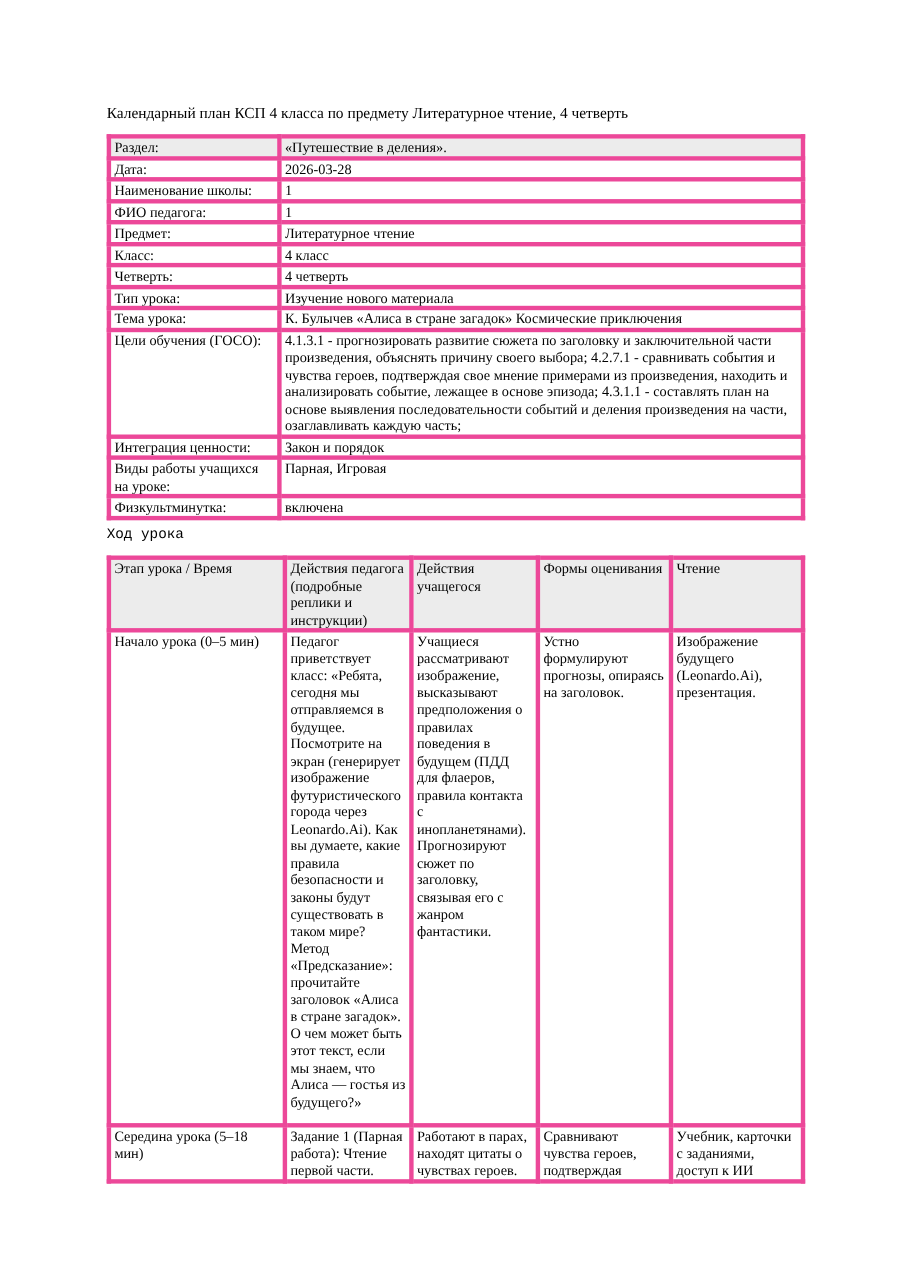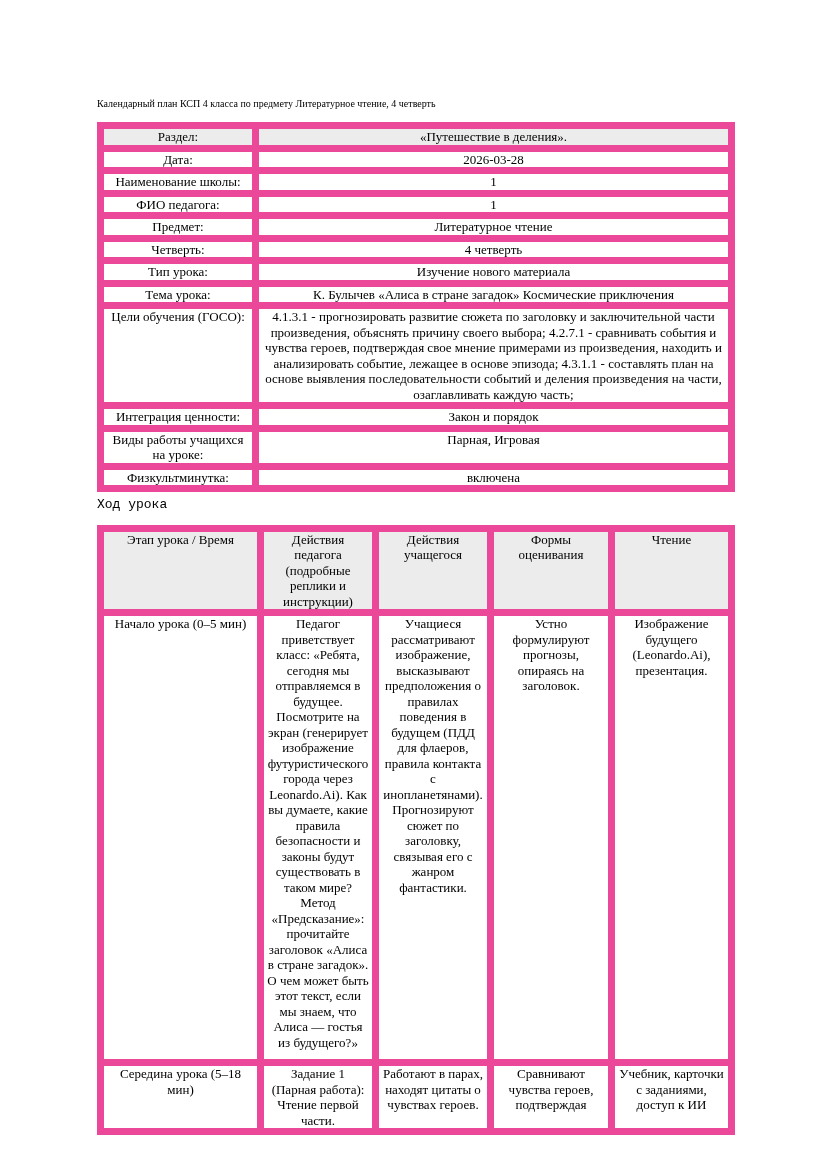--- a/index.html
+++ b/index.html
@@ -15,34 +15,34 @@
     font-family: "Liberation Serif", "DejaVu Serif", serif;
     color: #000000;
   }
   .page {
     position: absolute;
     left: 97px;
     top: 96px;
     width: 631px;
   }
   .doc-title {
-    font-size: 10px;
+    font-size: 14px;
     line-height: 16px;
     margin: 0 0 10px 0;
     font-weight: normal;
   }
   table {
     border-collapse: collapse;
     width: 631px;
     table-layout: fixed;
   }
   td, th {
-    border: 7px solid #ec4899;
+    border: 4px solid #ec4899;
     vertical-align: top;
-    text-align: center;
+    text-align: left;
     font-weight: normal;
     font-size: 13px;
     line-height: 15.5px;
     padding: 0 3px;
     white-space: pre-wrap;
     overflow: hidden;
     word-wrap: break-word;
   }
   .shaded {
     background: #ececec;
@@ -91,20 +91,24 @@
         <td>Наименование школы:</td>
         <td>1</td>
       </tr>
       <tr>
         <td>ФИО педагога:</td>
         <td>1</td>
       </tr>
       <tr>
         <td>Предмет:</td>
         <td>Литературное чтение</td>
+      </tr>
+      <tr>
+        <td>Класс:</td>
+        <td>4 класс</td>
       </tr>
       <tr>
         <td>Четверть:</td>
         <td>4 четверть</td>
       </tr>
       <tr>
         <td>Тип урока:</td>
         <td>Изучение нового материала</td>
       </tr>
       <tr>

